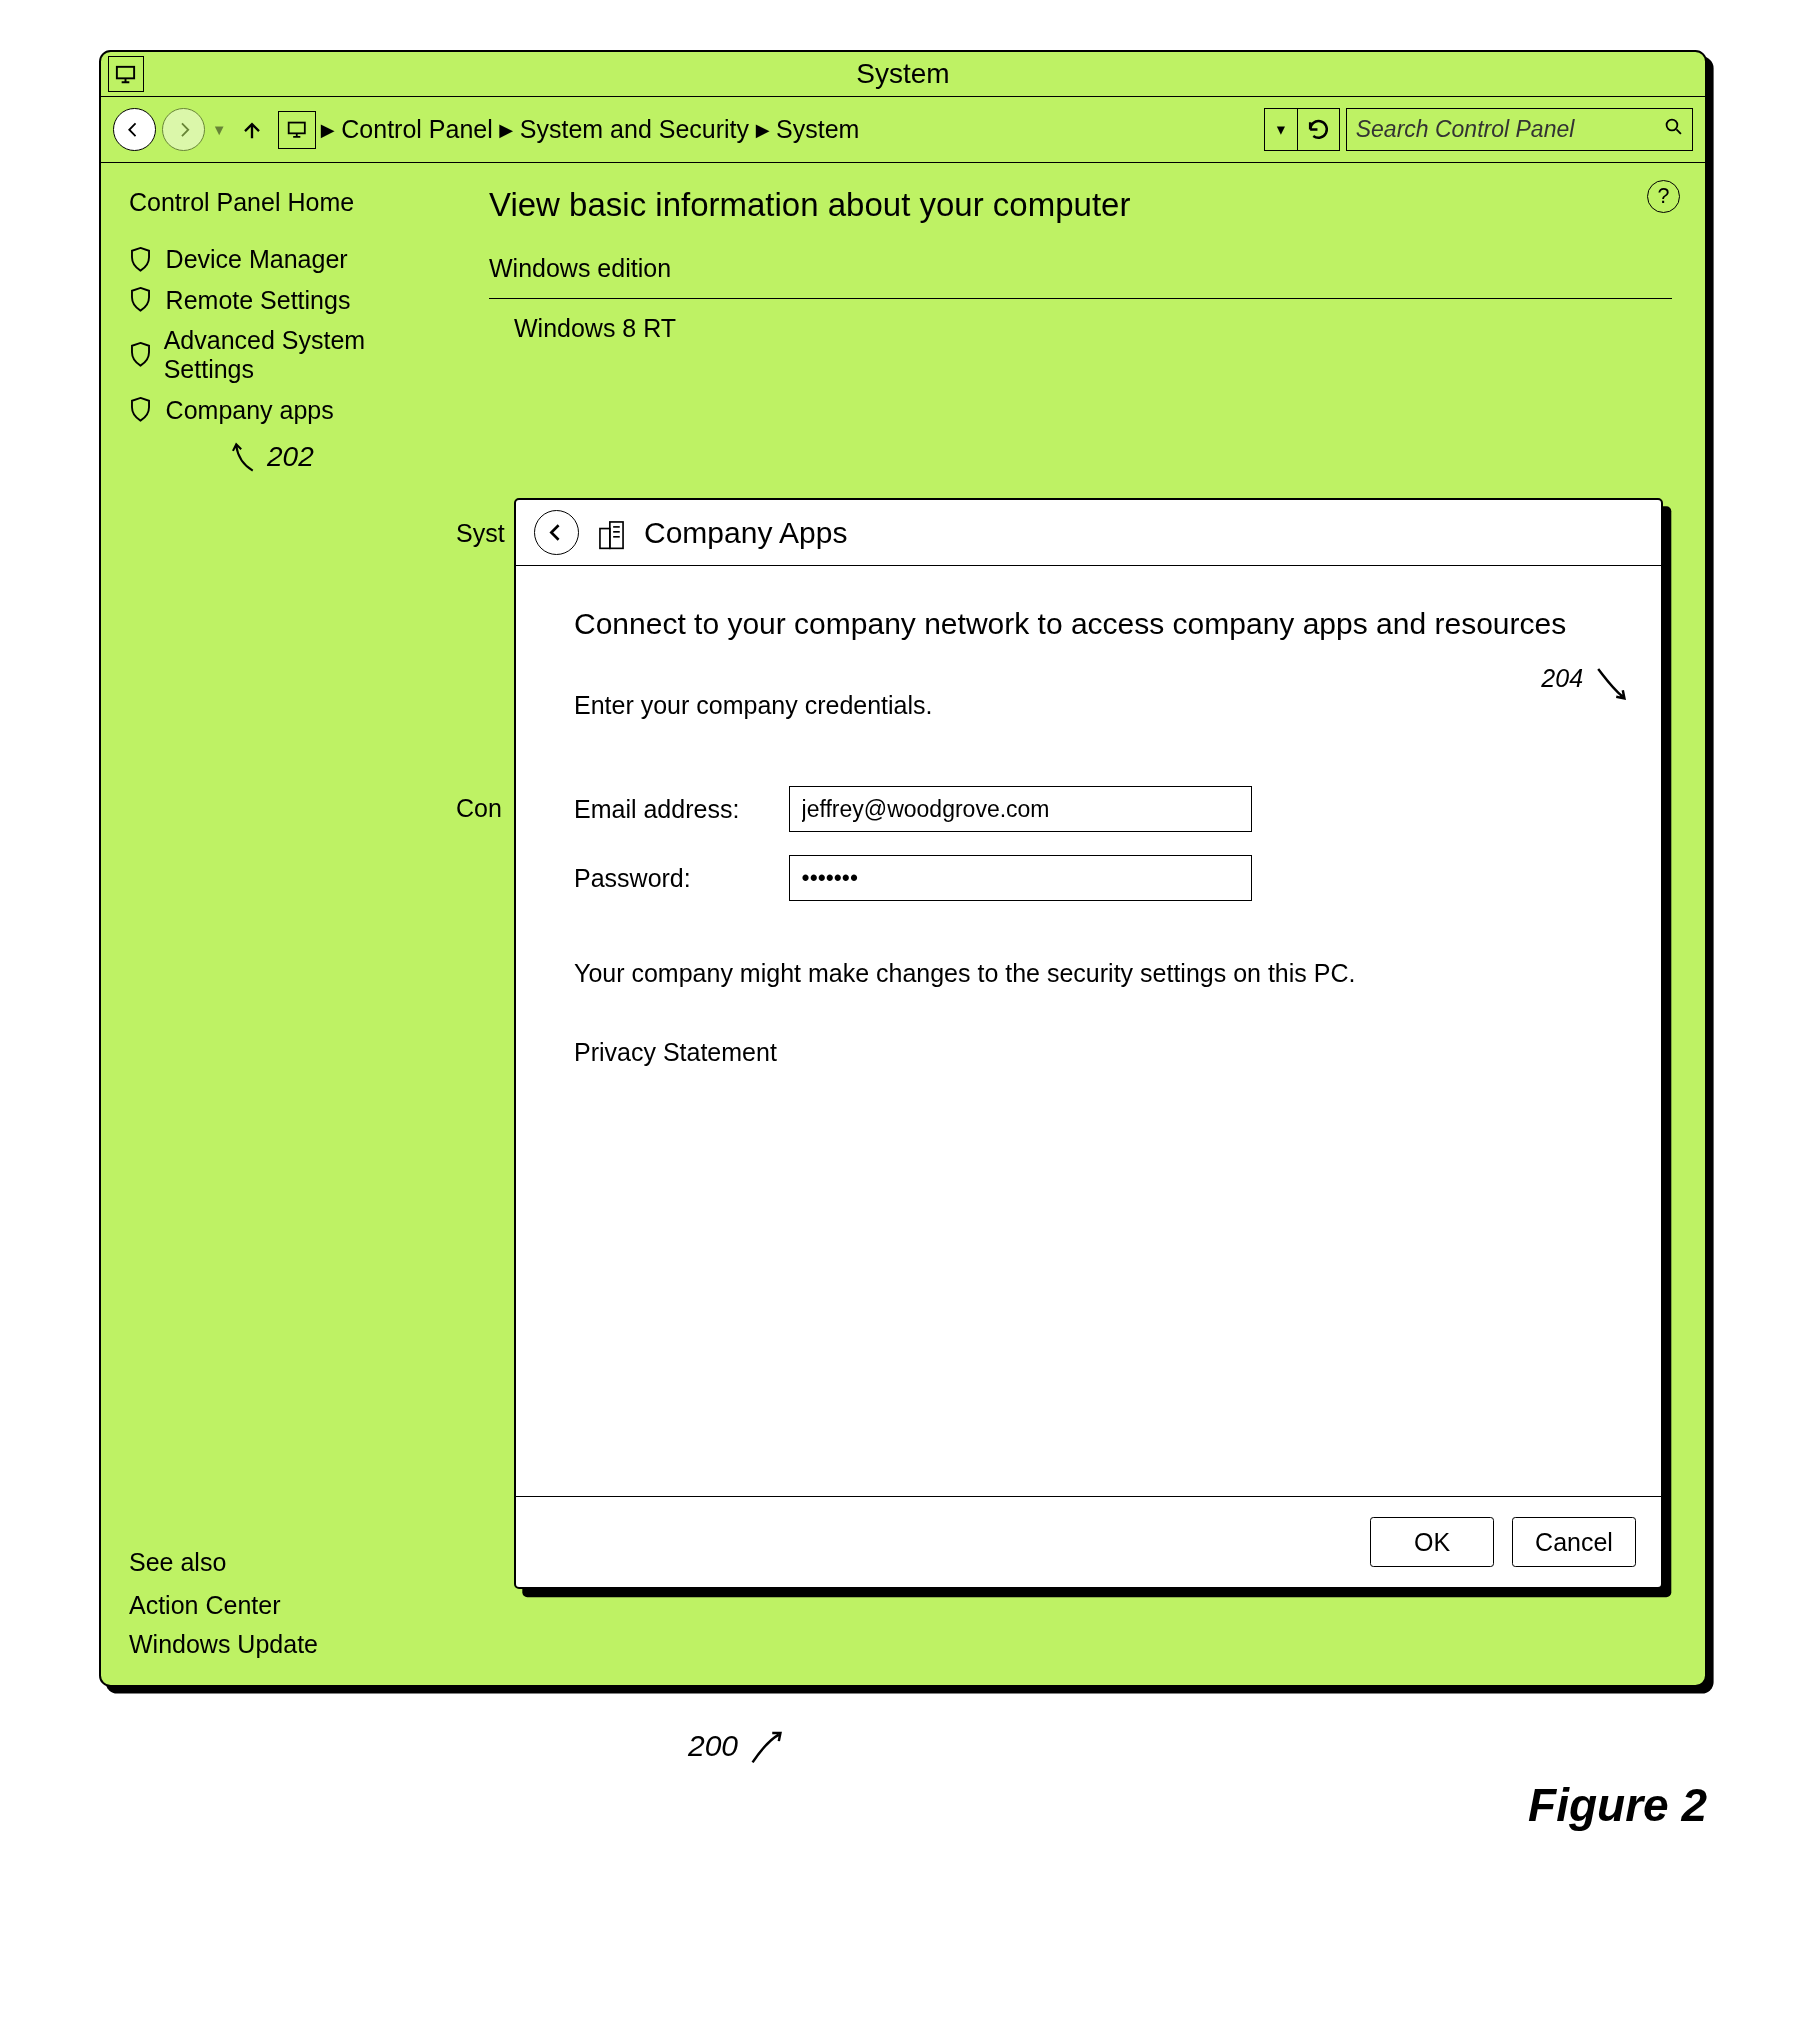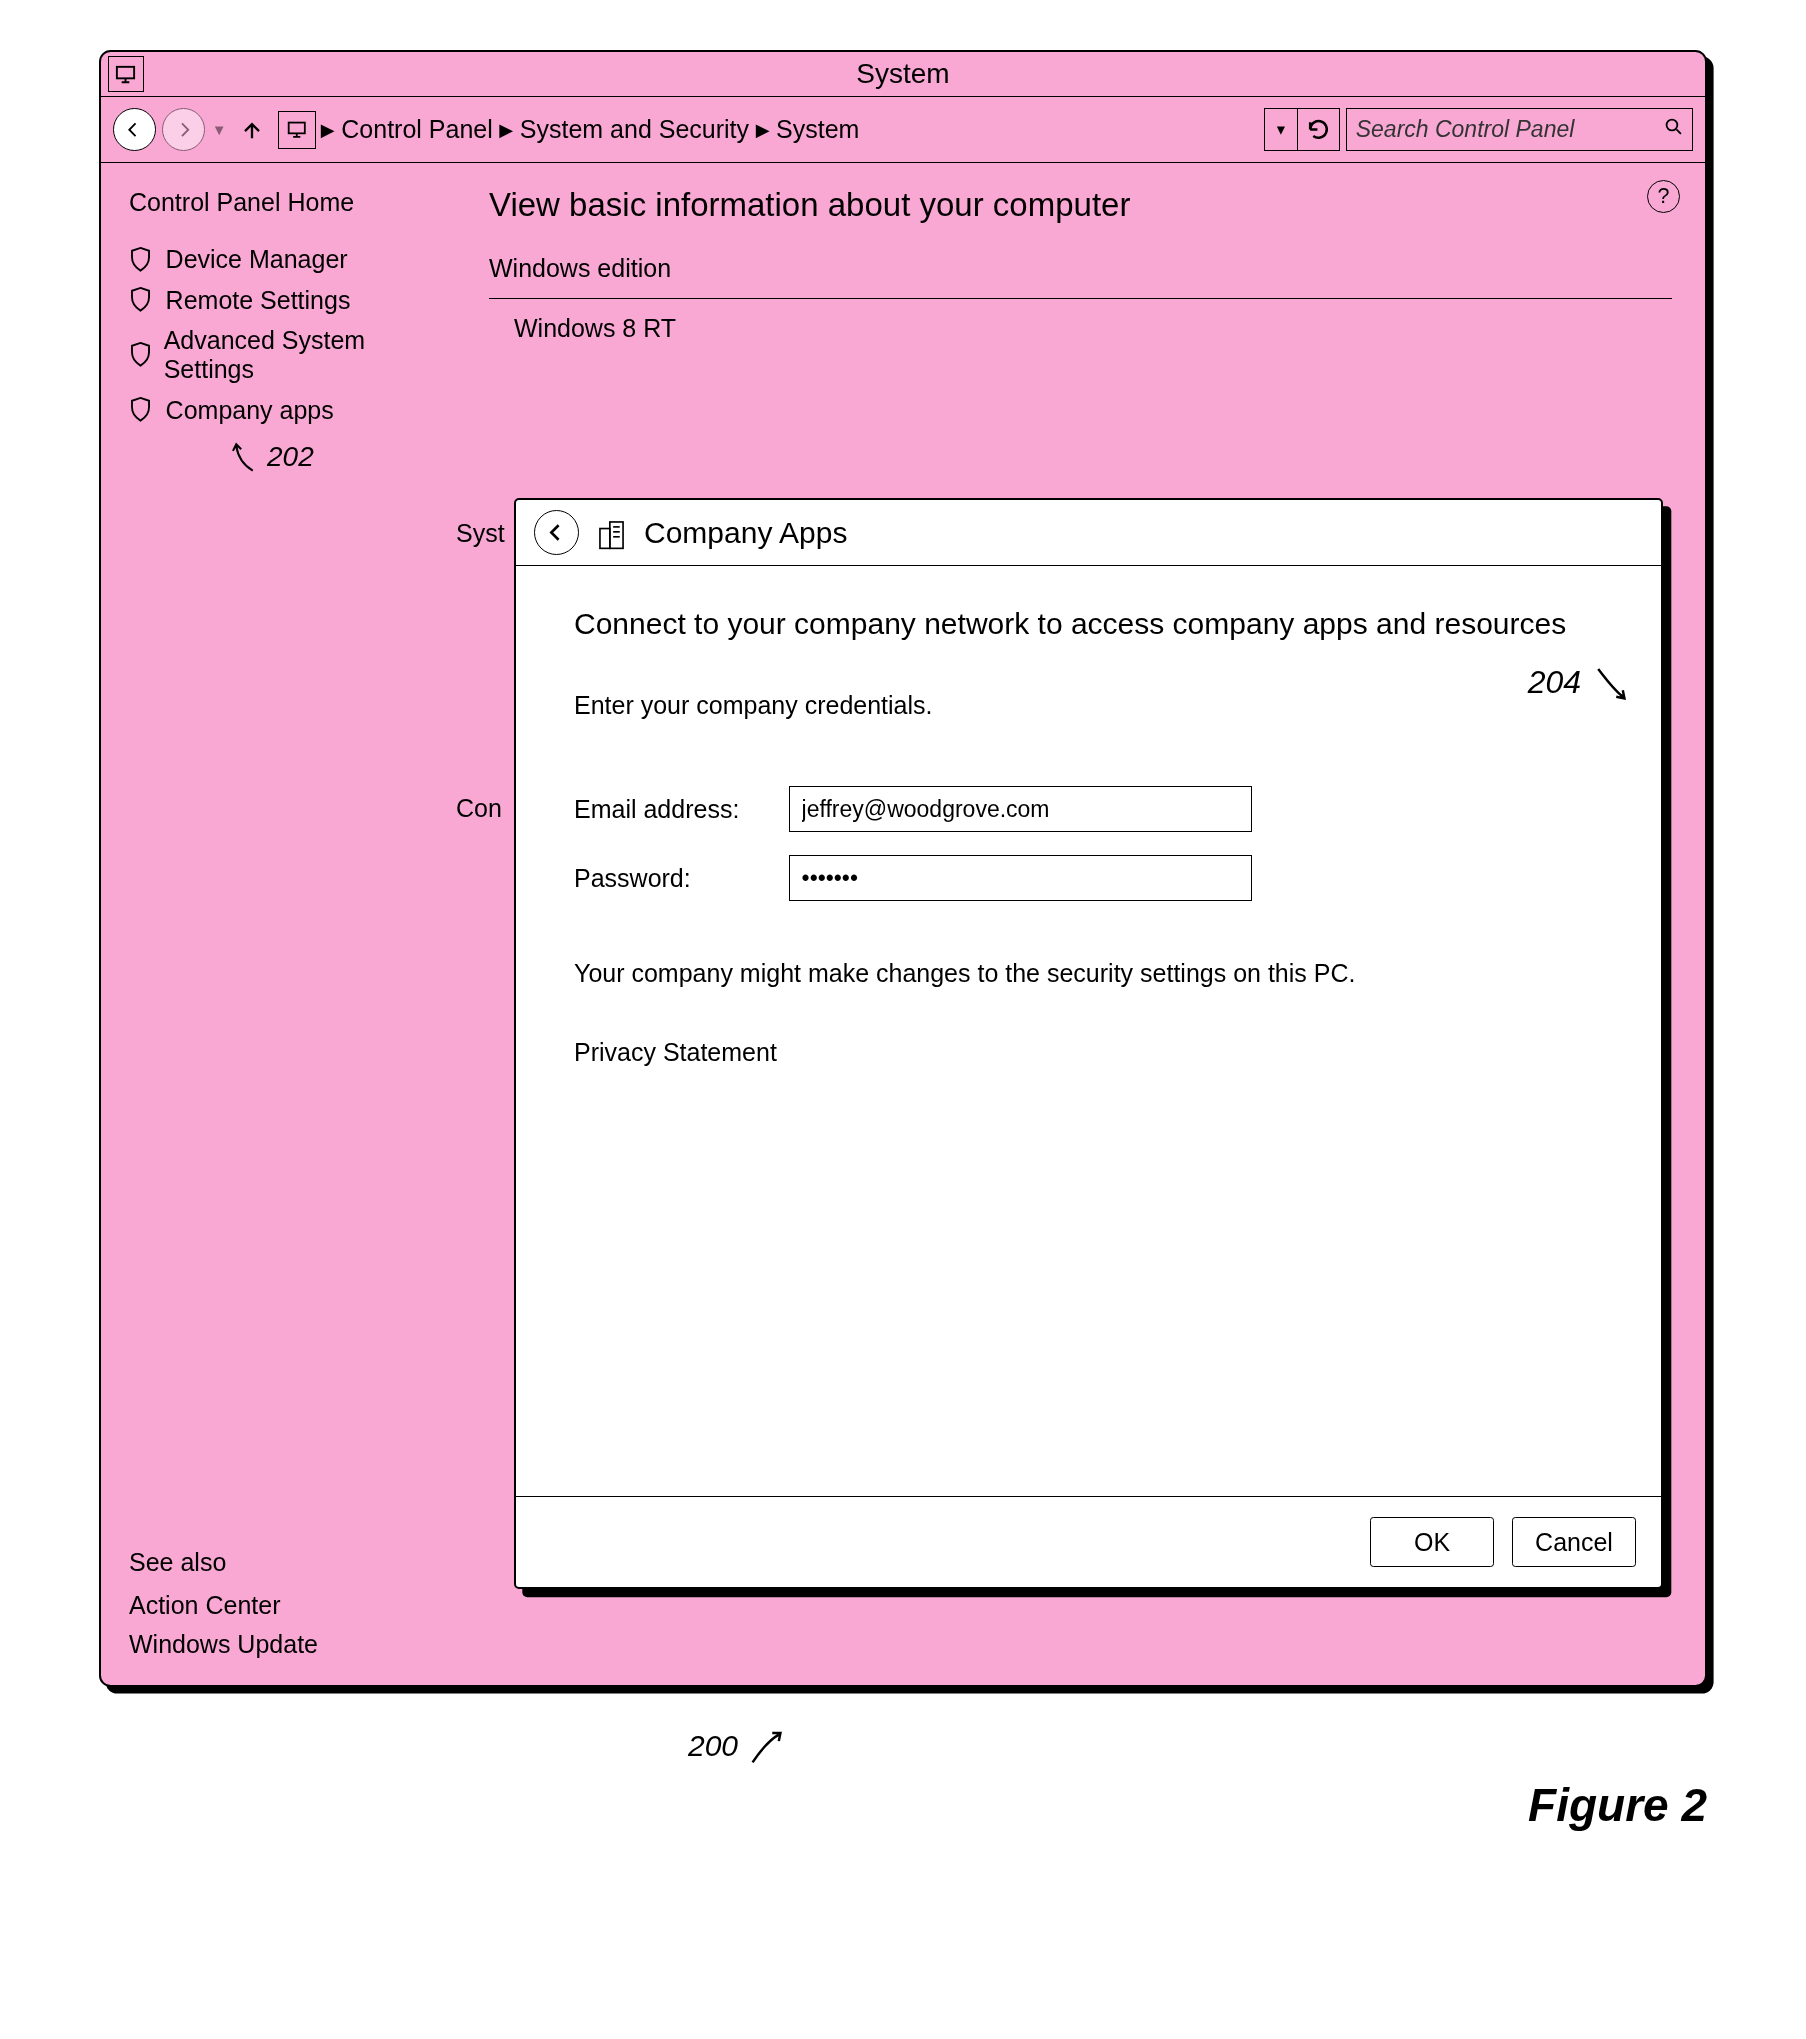--- a/index.html
+++ b/index.html
@@ -15,21 +15,21 @@
     padding: 50px 99px 33px 99px;
     position: relative;
   }
   .outer-frame {
     border: 2.5px solid #000;
     border-radius: 11.6px;
     width: 100%;
     height: 1637px;
     box-shadow: 6.6px 6.6px 0 #000;
     position: relative;
-    background: #f9a8d4;
+    background: #bef264;
     overflow: hidden;
   }
   
   .titlebar {
     height: 45px;
     border-bottom: 1.7px solid #000;
     display: flex;
     align-items: center;
     position: relative;
   }
@@ -296,21 +296,21 @@
   .fig-label {
     font-style: italic;
     font-weight: bold;
     font-size: 46px;
   }
   .annot-204 {
     position: absolute;
     right: 74px;
     top: 612px;
     font-style: italic;
-    font-size: 32px;
+    font-size: 25px;
   }
 </style>
 </head>
 <body>
 
 <div class="page">
   <div class="outer-frame">
 
     <div class="titlebar">
       <span class="sys-icon">

